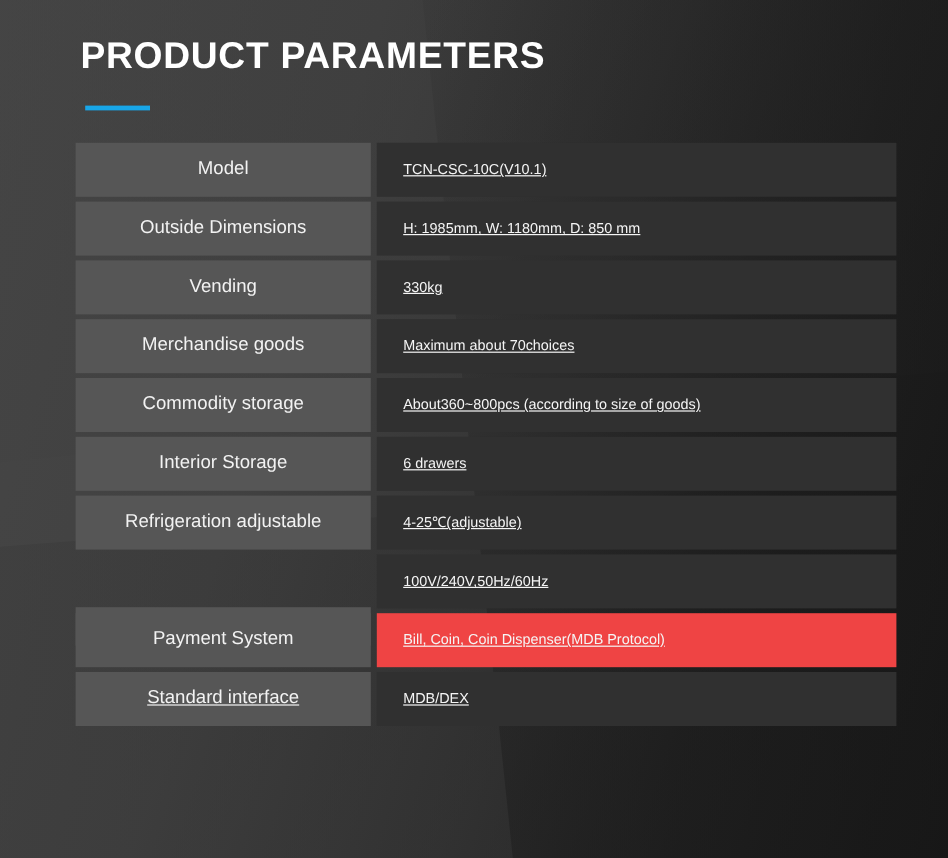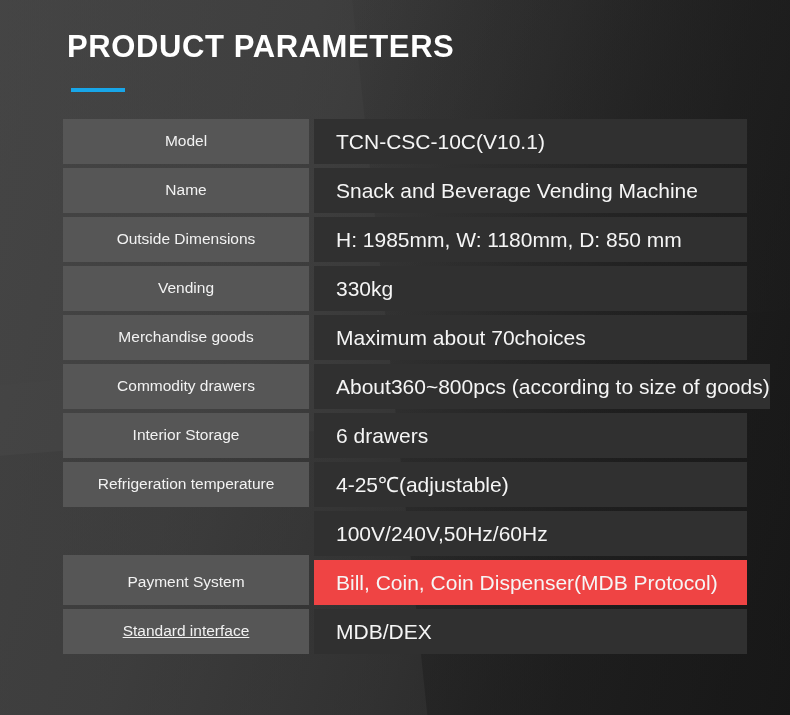--- a/index.html
+++ b/index.html
@@ -105,27 +105,28 @@
     padding: 16px 6px;
     line-height: 1.2;
   }
   .spec-gap {
     flex: 0 0 5px;
   }
   .spec-value {
     flex: 1 1 auto;
     background: #303030;
     color: #f5f5f5;
-    font-size: 21px;
+    font-size: 12px;
     display: flex;
     align-items: center;
     box-sizing: border-box;
     padding-left: 22px;
     line-height: 1.2;
     white-space: nowrap;
+    text-decoration: underline;
   }
 </style>
 </head>
 <body>
 
 <div class="page">
 
   <div class="bg-base"></div>
   <div class="bg-band-a"></div>
   <div class="bg-band-b"></div>
@@ -137,51 +138,46 @@
 
     <div class="accent-bar" style="background: rgb(24, 166, 232);"></div>
 
     <div class="spec-table" id="spec-table">
         <div class="spec-row">
           <div class="spec-label" style="background: rgb(86, 86, 86);">Model</div>
           <div class="spec-gap"></div>
           <div class="spec-value" style="background: rgb(48, 48, 48);">TCN-CSC-10C(V10.1)</div>
         </div>
         <div class="spec-row">
-          <div class="spec-label" style="background: rgb(86, 86, 86);">Name</div>
-          <div class="spec-gap"></div>
-          <div class="spec-value" style="background: rgb(48, 48, 48);">Snack and Beverage Vending Machine</div>
-        </div>
-        <div class="spec-row">
           <div class="spec-label" style="background: rgb(86, 86, 86);">Outside Dimensions</div>
           <div class="spec-gap"></div>
           <div class="spec-value" style="background: rgb(48, 48, 48);">H: 1985mm, W: 1180mm, D: 850 mm</div>
         </div>
         <div class="spec-row">
           <div class="spec-label" style="background: rgb(86, 86, 86);">Vending</div>
           <div class="spec-gap"></div>
           <div class="spec-value" style="background: rgb(48, 48, 48);">330kg</div>
         </div>
         <div class="spec-row">
           <div class="spec-label" style="background: rgb(86, 86, 86);">Merchandise goods</div>
           <div class="spec-gap"></div>
           <div class="spec-value" style="background: rgb(48, 48, 48);">Maximum about 70choices</div>
         </div>
         <div class="spec-row">
-          <div class="spec-label" style="background: rgb(86, 86, 86);">Commodity drawers</div>
+          <div class="spec-label" style="background: rgb(86, 86, 86);">Commodity storage</div>
           <div class="spec-gap"></div>
           <div class="spec-value" style="background: rgb(48, 48, 48);">About360~800pcs (according to size of goods)</div>
         </div>
         <div class="spec-row">
           <div class="spec-label" style="background: rgb(86, 86, 86);">Interior Storage</div>
           <div class="spec-gap"></div>
           <div class="spec-value" style="background: rgb(48, 48, 48);">6 drawers</div>
         </div>
         <div class="spec-row">
-          <div class="spec-label" style="background: rgb(86, 86, 86);">Refrigeration temperature</div>
+          <div class="spec-label" style="background: rgb(86, 86, 86);">Refrigeration adjustable</div>
           <div class="spec-gap"></div>
           <div class="spec-value" style="background: rgb(48, 48, 48);">4-25℃(adjustable)</div>
         </div>
         <div class="spec-row">
           <div class="spec-label" style="background: rgb(86, 86, 86); margin-top: 44px;">Electricity</div>
           <div class="spec-gap"></div>
           <div class="spec-value" style="background: rgb(48, 48, 48);">100V/240V,50Hz/60Hz</div>
         </div>
         <div class="spec-row">
           <div class="spec-label" style="background: rgb(86, 86, 86);">Payment System</div>

